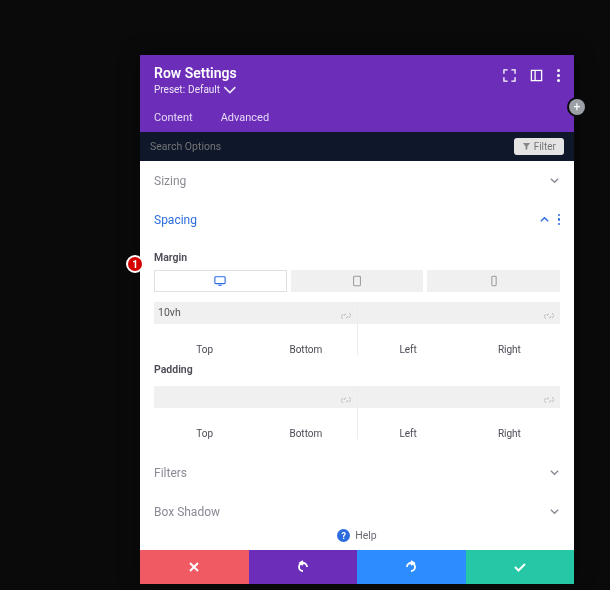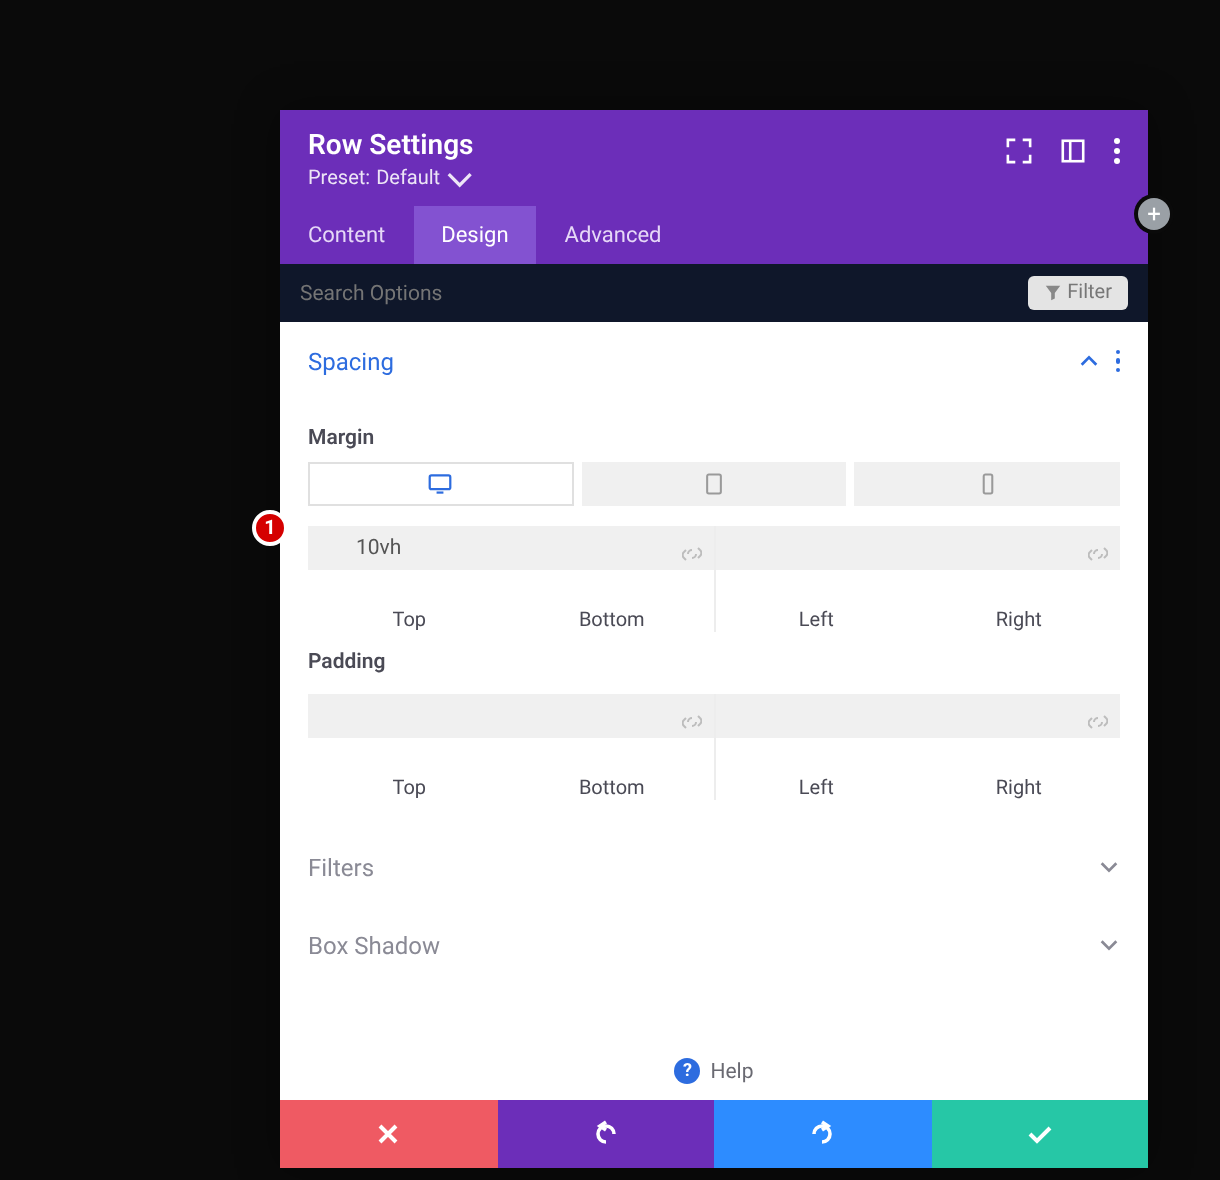--- a/index.html
+++ b/index.html
@@ -37,21 +37,21 @@
   .spacing-body { padding:4px 0 14px 0; }
   .sublabel { font-size:10.5px; color:#4a4a55; font-weight:600; margin:8px 0 6px 0; }
   .devices { display:flex; gap:4px; }
   .device { flex:1; height:22px; background:#f0f0f0; display:flex; align-items:center; justify-content:center; cursor:pointer; }
   .device.active { background:#fff; box-shadow:0 0 0 1px #e0e0e0 inset; }
   .device svg { width:12px; height:12px; }
   .field-row { display:flex; margin-top:10px; }
   .half { flex:1; display:flex; position:relative; }
   .half + .half { border-left:1px solid #ededed; }
   .cell { flex:1; display:flex; flex-direction:column; align-items:center; }
-  .cell-input { width:100%; height:22px; background:#f0f0f0; border:none; font-size:10.5px; color:#555; padding:0 24px; outline:none; }
+  .cell-input { width:100%; height:22px; background:#f0f0f0; border:none; font-size:10.5px; color:#555; padding:0 4px; outline:none; }
   .link-icon { position:absolute; top:4px; right:6px; color:#bdbdbd; }
   .link-icon svg{width:10px;height:10px;}
   .cell-label { font-size:10px; color:#4a4a55; margin-top:20px; }
   
   .helprow { text-align:center; font-size:10.5px; color:#6a6a72; padding:8px 0; display:flex; align-items:center; justify-content:center; gap:5px; }
   .helprow .qm { width:13px;height:13px;border-radius:50%;background:#2d6cdf;color:#fff;display:flex;align-items:center;justify-content:center;font-size:9px;font-weight:700;}
   .actions { display:flex; height:34px; }
   .act { flex:1; display:flex; align-items:center; justify-content:center; color:#fff; cursor:pointer; }
   .act.red{background:#ef5a63;} .act.purple{background:#6c2eb9;} .act.blue{background:#2d8cff;} .act.green{background:#26c7a6;}
   .act svg{width:14px;height:14px;}
@@ -94,36 +94,41 @@
       <span class="dots">
           <span></span>
           <span></span>
           <span></span>
         </span>
     </div>
   </div>
 
   <div class="tabs">
     <div class="tab">Content</div>
-    <div class="tab active">Design</div>
     <div class="tab">Advanced</div>
   </div>
 
   <div class="searchrow">
     <input type="text" style="background: transparent; border: none; color: rgb(136, 136, 136); font-size: 10.5px; outline: none; width: 60%;" placeholder="Search Options">
     <div class="filterbtn">
       <svg width="9" height="9" viewBox="0 0 10 10">
           <path d="M1 1h8L6 5v3L4 9V5z" fill="#888"></path>
         </svg>
       <span>Filter</span>
     </div>
   </div>
 
   <div class="content">
 
+    <div class="sec">
+      <span>Sizing</span>
+      <svg class="chev" viewBox="0 0 12 12">
+          <path d="M2 4l4 4 4-4" fill="none" stroke="#8a8a95" stroke-width="1.5"></path>
+        </svg>
+    </div>
 
     <div class="sec open">
       <span>Spacing</span>
       <span class="sec-extra">
         <svg class="chev" viewBox="0 0 12 12">
             <path d="M2 8l4-4 4 4" fill="none" stroke="#2d6cdf" stroke-width="1.5"></path>
           </svg>
         <span class="dotcol">
             <span></span>
             <span></span>

